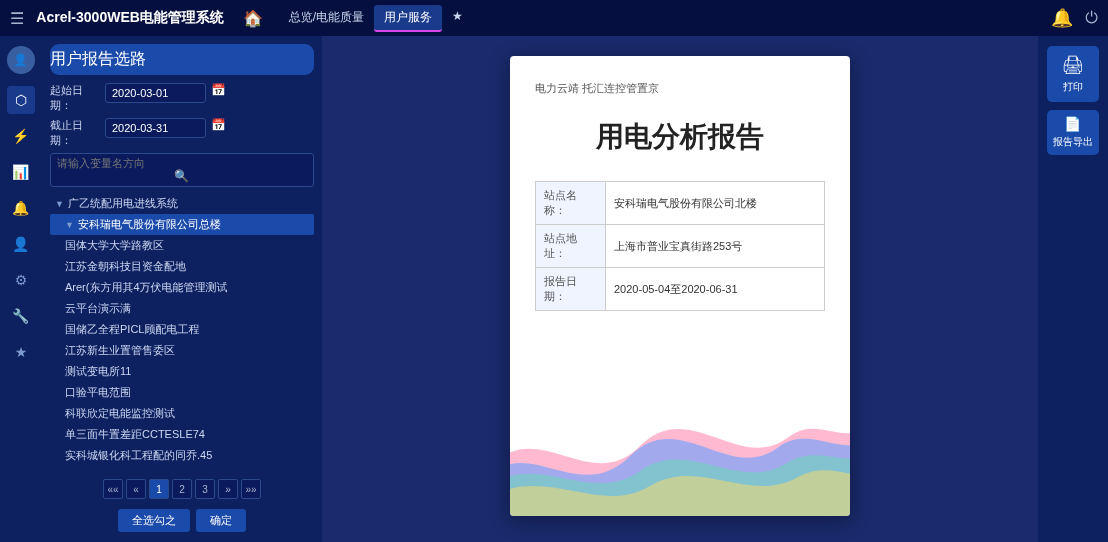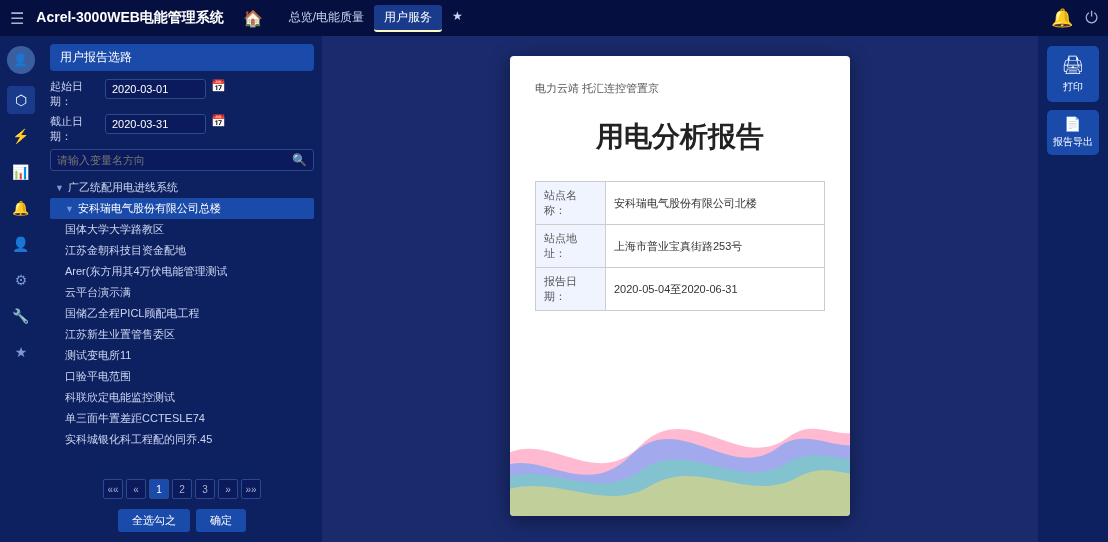--- a/index.html
+++ b/index.html
@@ -46,21 +46,21 @@
     #topbar .nav-tab {
       color: #ccd6f0;
       font-size: 12px;
       padding: 4px 10px;
       cursor: pointer;
       border-radius: 3px;
     }
     #topbar .nav-tab.active {
       background: #1a3a8c;
       color: #fff;
-      border-bottom: 2px solid #fef9c3;
+      border-bottom: 2px solid #d946ef;
     }
     #topbar .right-icons {
       margin-left: auto;
       display: flex;
       align-items: center;
       gap: 12px;
     }
     #topbar .bell-icon {
       color: #f44;
       font-size: 18px;
@@ -119,23 +119,23 @@
       width: 280px;
       background: #0d2060;
       padding: 8px;
       display: flex;
       flex-direction: column;
       overflow: hidden;
     }
     .panel-title {
       background: #1a4aaa;
       color: #fff;
-      font-size: 12px;
-      padding: 5px 10px;
-      border-radius: 4px;
+      font-size: 16px;
+      padding: 5px 0;
+      border-radius: 9px;
       margin-bottom: 8px;
     }
     .date-row {
       display: flex;
       align-items: flex-start;
       margin-bottom: 5px;
       gap: 5px;
     }
     .date-label {
       color: #ccd6f0;
@@ -157,20 +157,21 @@
       font-size: 12px;
     }
     .search-row {
       display: flex;
       align-items: center;
       background: #0a1a5c;
       border: 1px solid #2a4a8c;
       border-radius: 3px;
       padding: 3px 6px;
       margin-bottom: 6px;
+      flex-direction: column;
     }
     .search-input {
       background: transparent;
       border: none;
       color: #ccd6f0;
       font-size: 11px;
       outline: none;
       flex: 1;
       width: 100%;
     }

